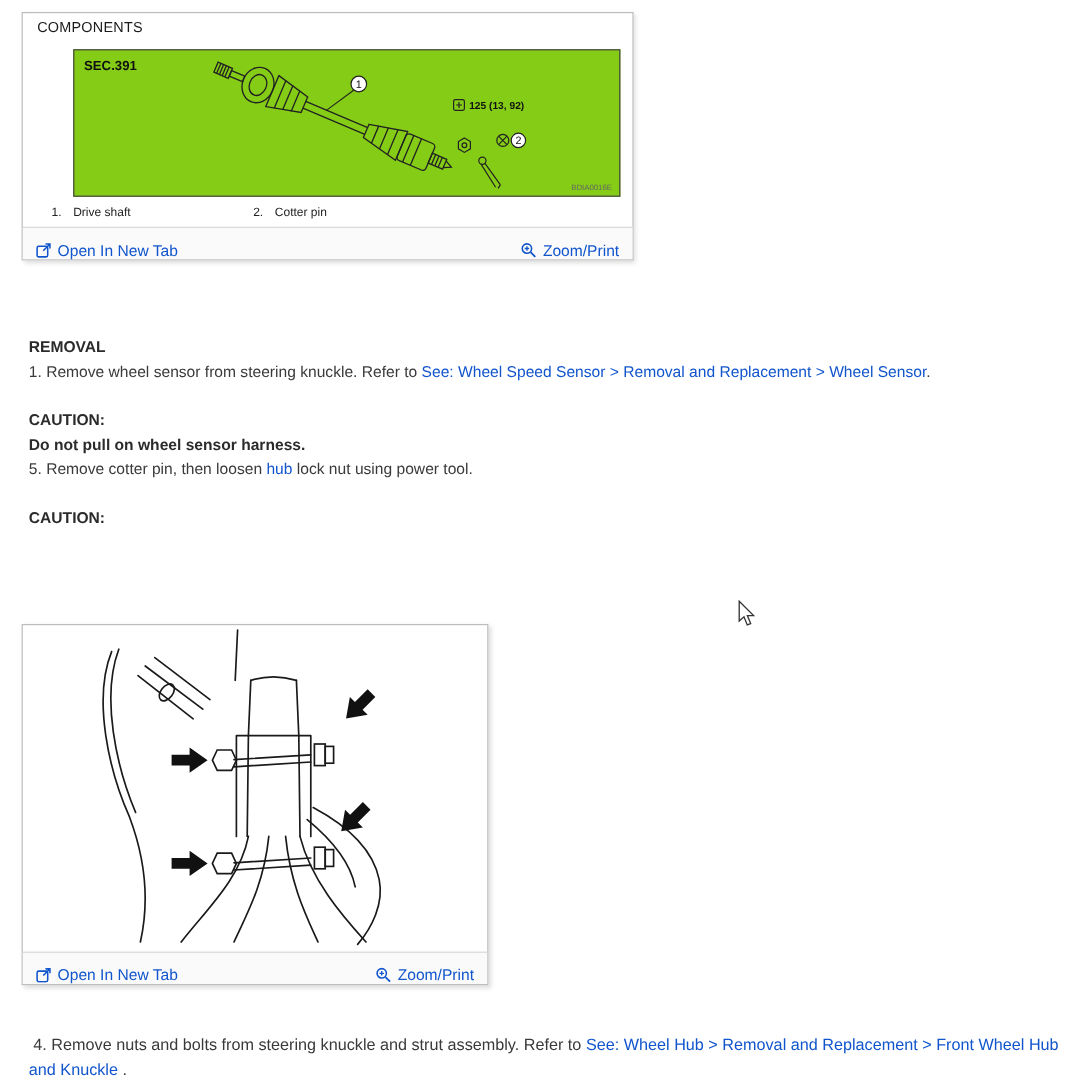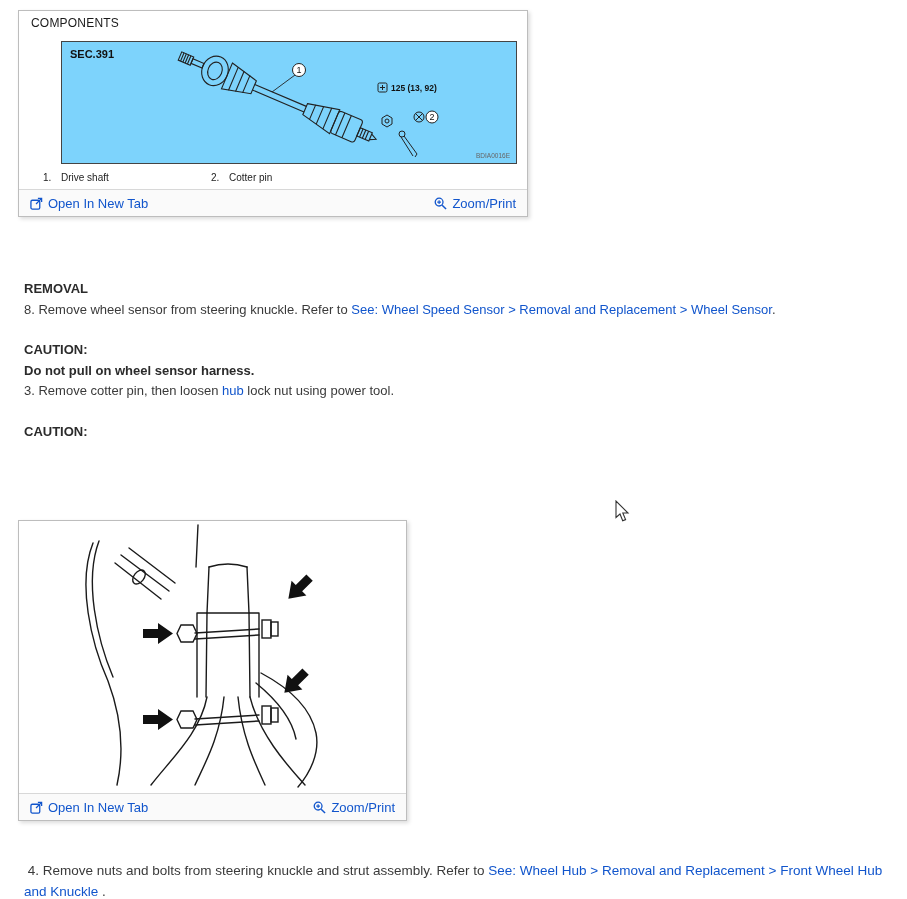--- a/index.html
+++ b/index.html
@@ -21,33 +21,33 @@
   #figure1 { left: 18px; top: 10px; width: 510px; height: 207px; }
   #figure2 { left: 18px; top: 520px; width: 389px; height: 301px; }
 
   .figure-title {
     position: absolute; left: 12px; top: 5px;
     font-size: 12px; color: #1a1a1a; letter-spacing: .2px;
   }
   .diagram-box {
     position: absolute; left: 42px; top: 30px;
     width: 456px; height: 123px;
-    border: 1px solid #444; background: #7dd3fc; text-align: center;
+    border: 1px solid #444; background: #84cc16; text-align: center;
   }
   .legend { position: absolute; left: 0; top: 161px; width: 100%; height: 14px; font-size: 10px; color: #222; }
   .legend span { position: absolute; top: 0; }
   .legend .n1 { left: 24px; }
   .legend .l1 { left: 42px; }
   .legend .n2 { left: 192px; }
   .legend .l2 { left: 210px; }
 
   .fig-footer {
     position: absolute; left: 0; bottom: 0; width: 100%; height: 27px;
     background: #fafafa; border-top: 1px solid #d8d8d8;
-    display: flex; align-items: center; justify-content: space-between;
+    display: flex; align-items: flex-end; justify-content: space-between;
     padding: 0 11px;
   }
   .fig-link {
     display: inline-flex; align-items: center; gap: 5px;
     color: #1155cc; font-size: 13px; text-decoration: none; cursor: pointer;
   }
   .fig-link svg { display: block; }
 
   .drawing-area { position: absolute; left: 0; top: 0; width: 100%; height: 272px; overflow: hidden; }
 
@@ -151,24 +151,24 @@
           <path d="M8.8,8.8 L13,13" stroke="#1155cc" stroke-width="1.6"></path>
           <path d="M3.5,5.5 H7.5 M5.5,3.5 V7.5" stroke="#1155cc" stroke-width="1.2"></path>
         </svg>
         <span>Zoom/Print</span>
       </a>
     </div>
   </div>
 
   <div class="text-block">
     <p class="bold">REMOVAL</p>
-    <p><span>8. Remove wheel sensor from steering knuckle. Refer to </span><a class="inline-link">See: Wheel Speed Sensor &gt; Removal and Replacement &gt; Wheel Sensor</a><span>.</span></p>
+    <p><span>1. Remove wheel sensor from steering knuckle. Refer to </span><a class="inline-link">See: Wheel Speed Sensor &gt; Removal and Replacement &gt; Wheel Sensor</a><span>.</span></p>
     <p class="bold gap-above">CAUTION:</p>
     <p class="bold">Do not pull on wheel sensor harness.</p>
-    <p><span>3. Remove cotter pin, then loosen </span><a class="inline-link">hub</a><span> lock nut using power tool.</span></p>
+    <p><span>5. Remove cotter pin, then loosen </span><a class="inline-link">hub</a><span> lock nut using power tool.</span></p>
     <p class="bold gap-above">CAUTION:</p>
   </div>
 
   <div class="figure-card" id="figure2">
     <div class="drawing-area">
       <svg viewBox="0 0 387 272" width="387" height="272">
         <g stroke="#1a1a1a" stroke-width="1.4" fill="none" stroke-linecap="round">
           <path d="M179,4 L177,46"></path>
           <path d="M190,46 Q209,40 228,46"></path>
           <path d="M190,46 L188,92 M228,46 L230,92"></path>

